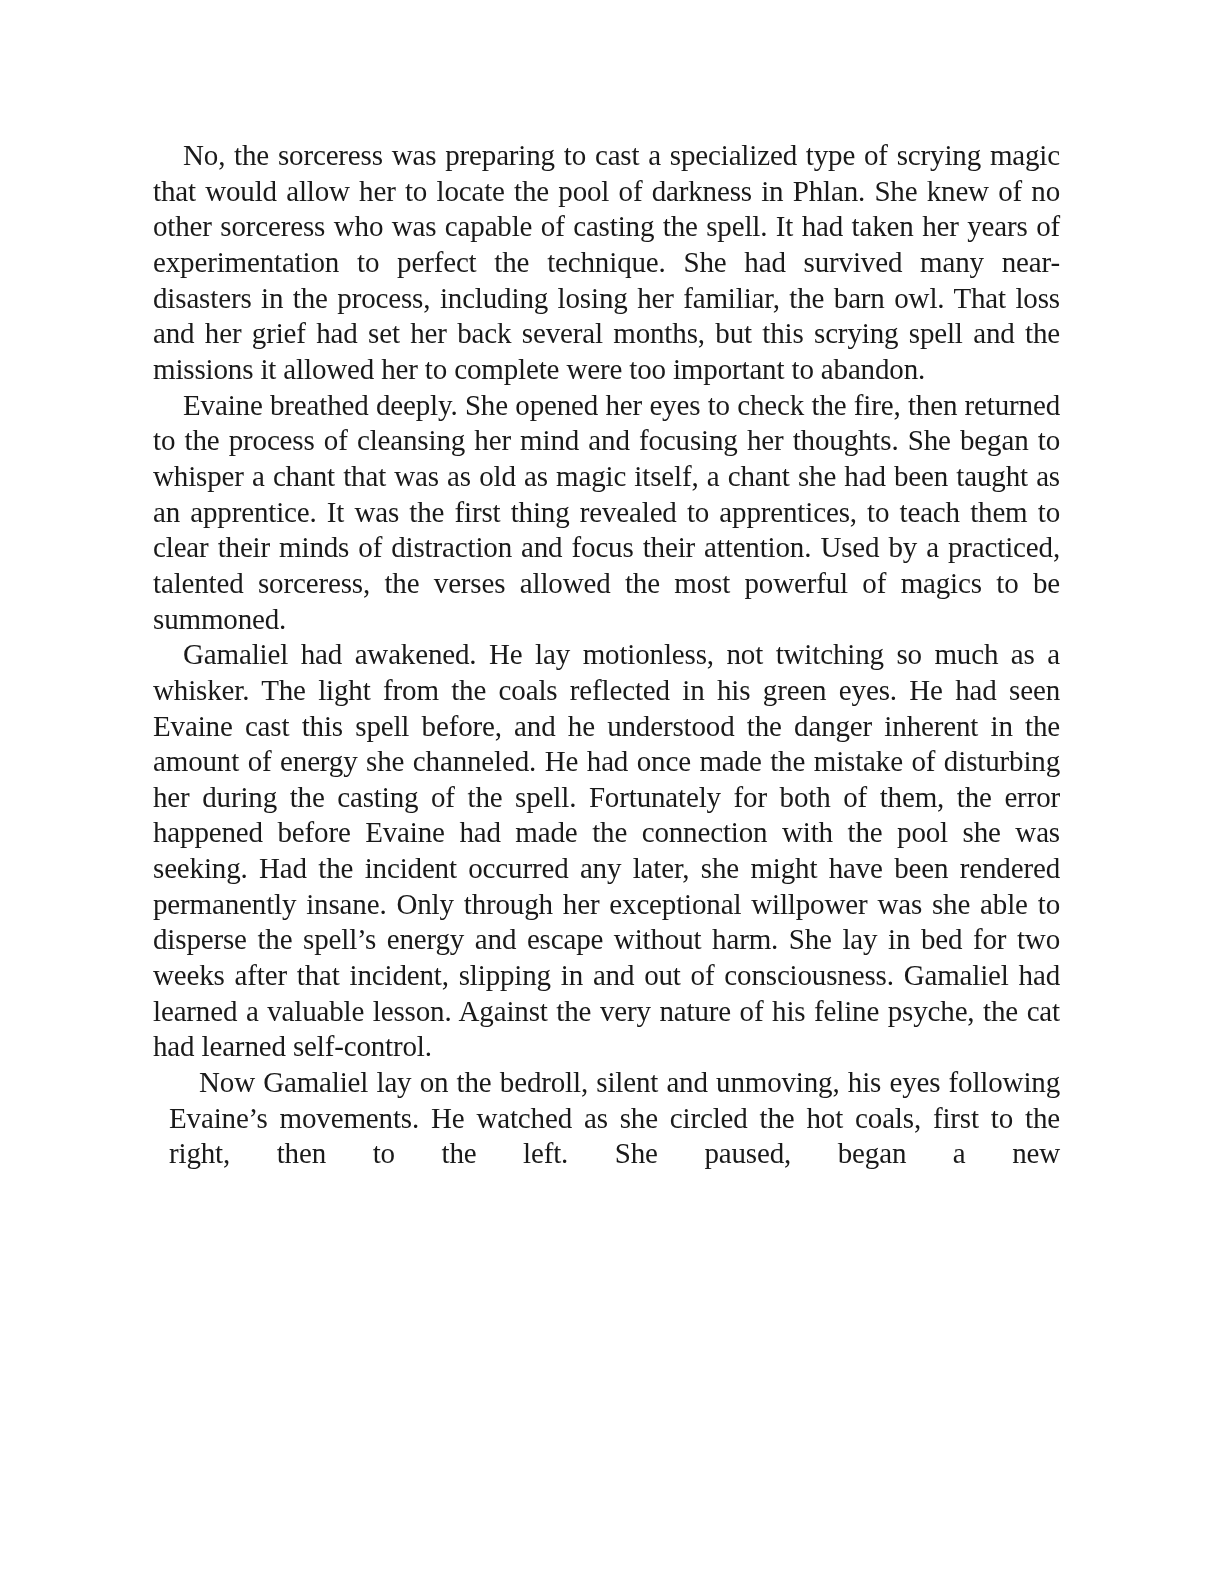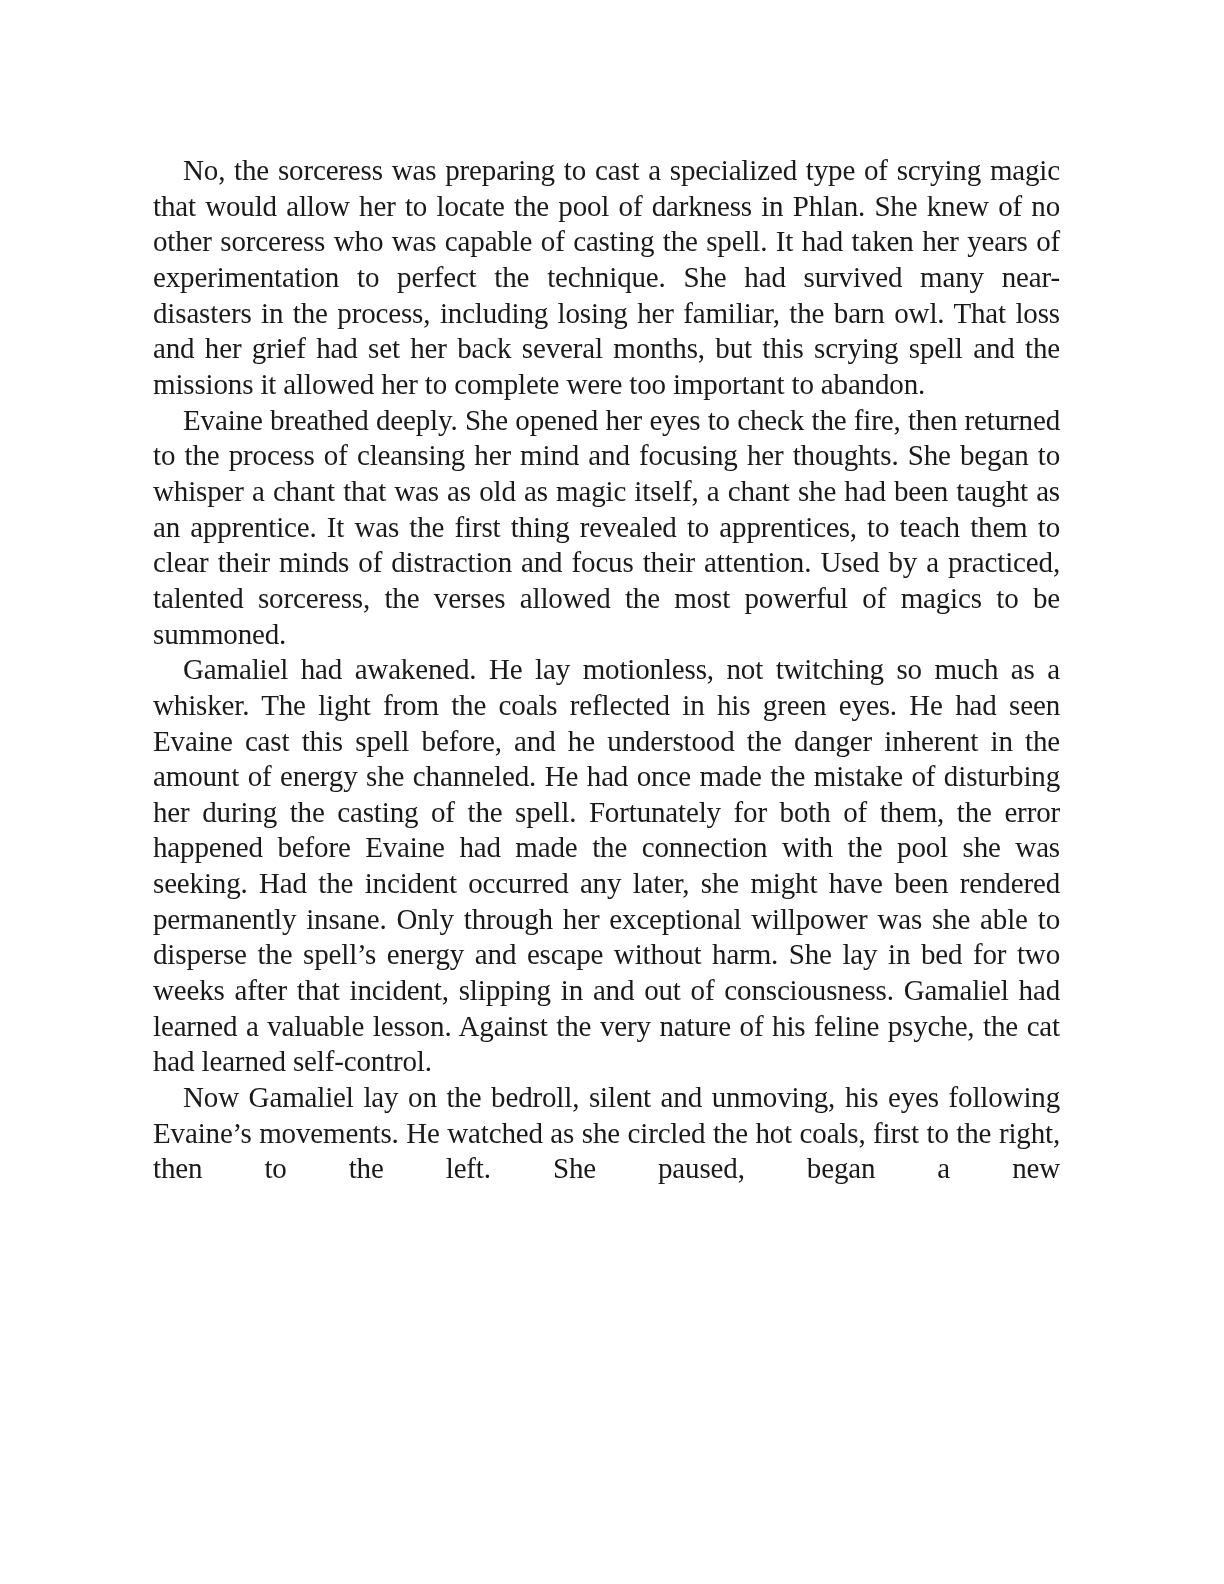--- a/index.html
+++ b/index.html
@@ -9,21 +9,21 @@
     }
     body {
       width: 1224px;
       height: 1584px;
       position: relative;
       overflow: hidden;
     }
     .page {
       position: absolute;
       left: 153px;
-      top: 153px;
+      top: 138px;
       width: 907px;
     }
     .para {
       margin: 0;
       font-family: "Liberation Serif", "DejaVu Serif", serif;
       font-size: 29px;
       line-height: 35.65px;
       color: #1a1a1a;
       text-align: justify;
       text-indent: 30px;
@@ -32,14 +32,14 @@
       hyphens: none;
     }
   </style>
 </head>
 <body>
 
 <div class="page">
   <p class="para">No, the sorceress was preparing to cast a specialized type of scrying magic that would allow her to locate the pool of darkness in Phlan. She knew of no other sorceress who was capable of casting the spell. It had taken her years of experimentation to perfect the technique. She had survived many near-disasters in the process, including losing her familiar, the barn owl. That loss and her grief had set her back several months, but this scrying spell and the missions it allowed her to complete were too important to abandon.</p>
   <p class="para">Evaine breathed deeply. She opened her eyes to check the fire, then returned to the process of cleansing her mind and focusing her thoughts. She began to whisper a chant that was as old as magic itself, a chant she had been taught as an apprentice. It was the first thing revealed to apprentices, to teach them to clear their minds of distraction and focus their attention. Used by a practiced, talented sorceress, the verses allowed the most powerful of magics to be summoned.</p>
   <p class="para">Gamaliel had awakened. He lay motionless, not twitching so much as a whisker. The light from the coals reflected in his green eyes. He had seen Evaine cast this spell before, and he understood the danger inherent in the amount of energy she channeled. He had once made the mistake of disturbing her during the casting of the spell. Fortunately for both of them, the error happened before Evaine had made the connection with the pool she was seeking. Had the incident occurred any later, she might have been rendered permanently insane. Only through her exceptional willpower was she able to disperse the spell’s energy and escape without harm. She lay in bed for two weeks after that incident, slipping in and out of consciousness. Gamaliel had learned a valuable lesson. Against the very nature of his feline psyche, the cat had learned self-control.</p>
-  <p class="para" style="text-align-last: justify;">Now Gamaliel lay on the bedroll, silent and unmoving, his eyes following Evaine’s movements. He watched as she circled the hot coals, first to the right, then to the left. She paused, began a new</p>
+  <p class="para" style="text-align-last: justify; margin-left: 16px;">Now Gamaliel lay on the bedroll, silent and unmoving, his eyes following Evaine’s movements. He watched as she circled the hot coals, first to the right, then to the left. She paused, began a new</p>
 </div>
 
 </body></html>

